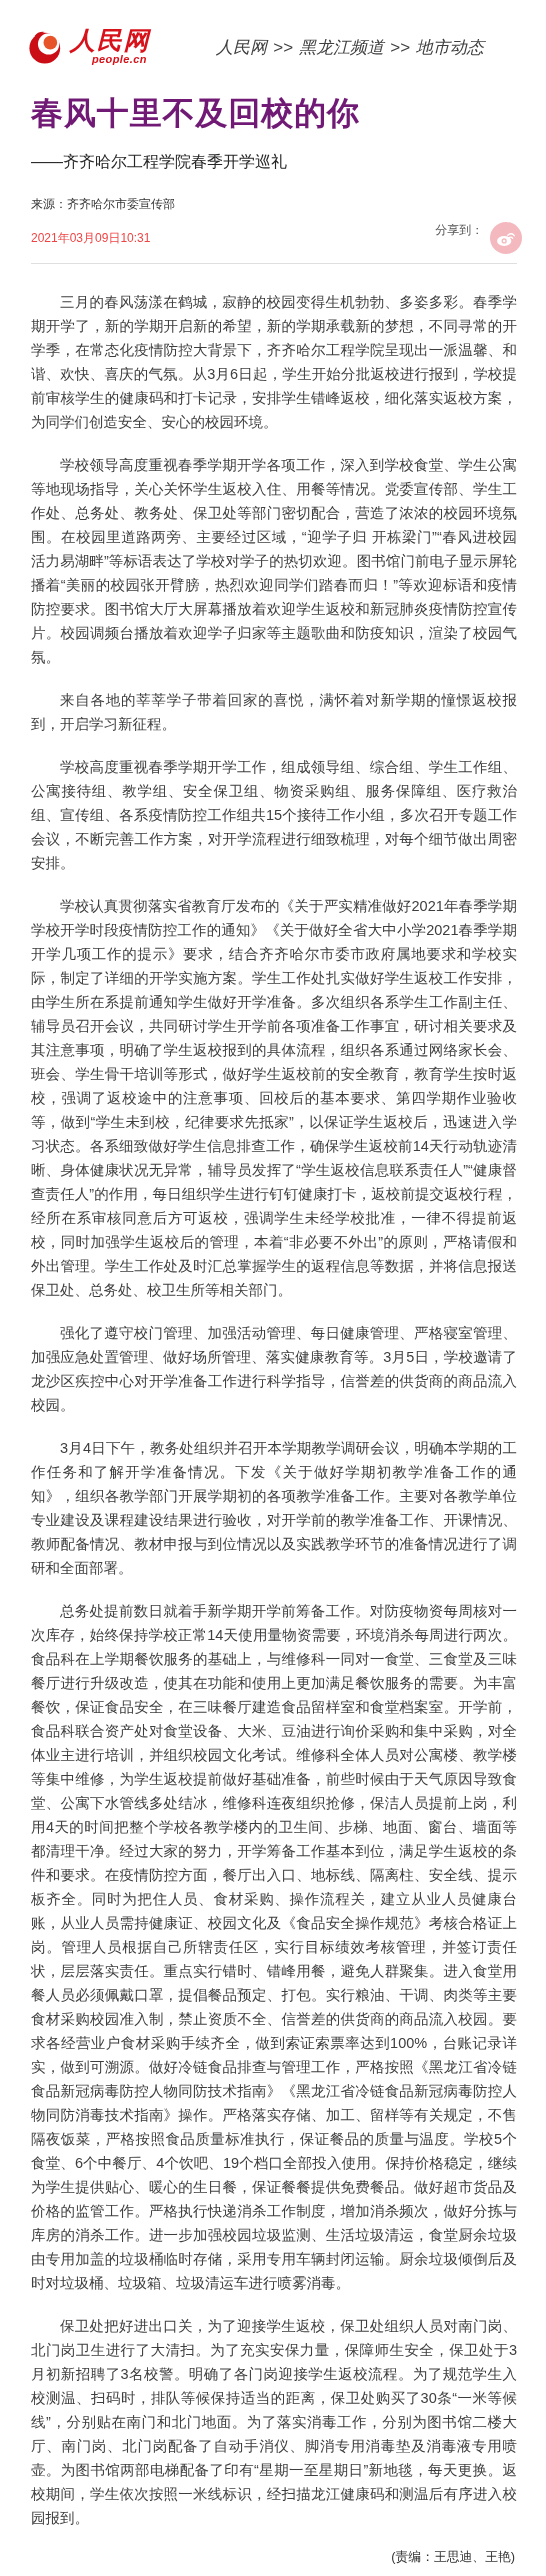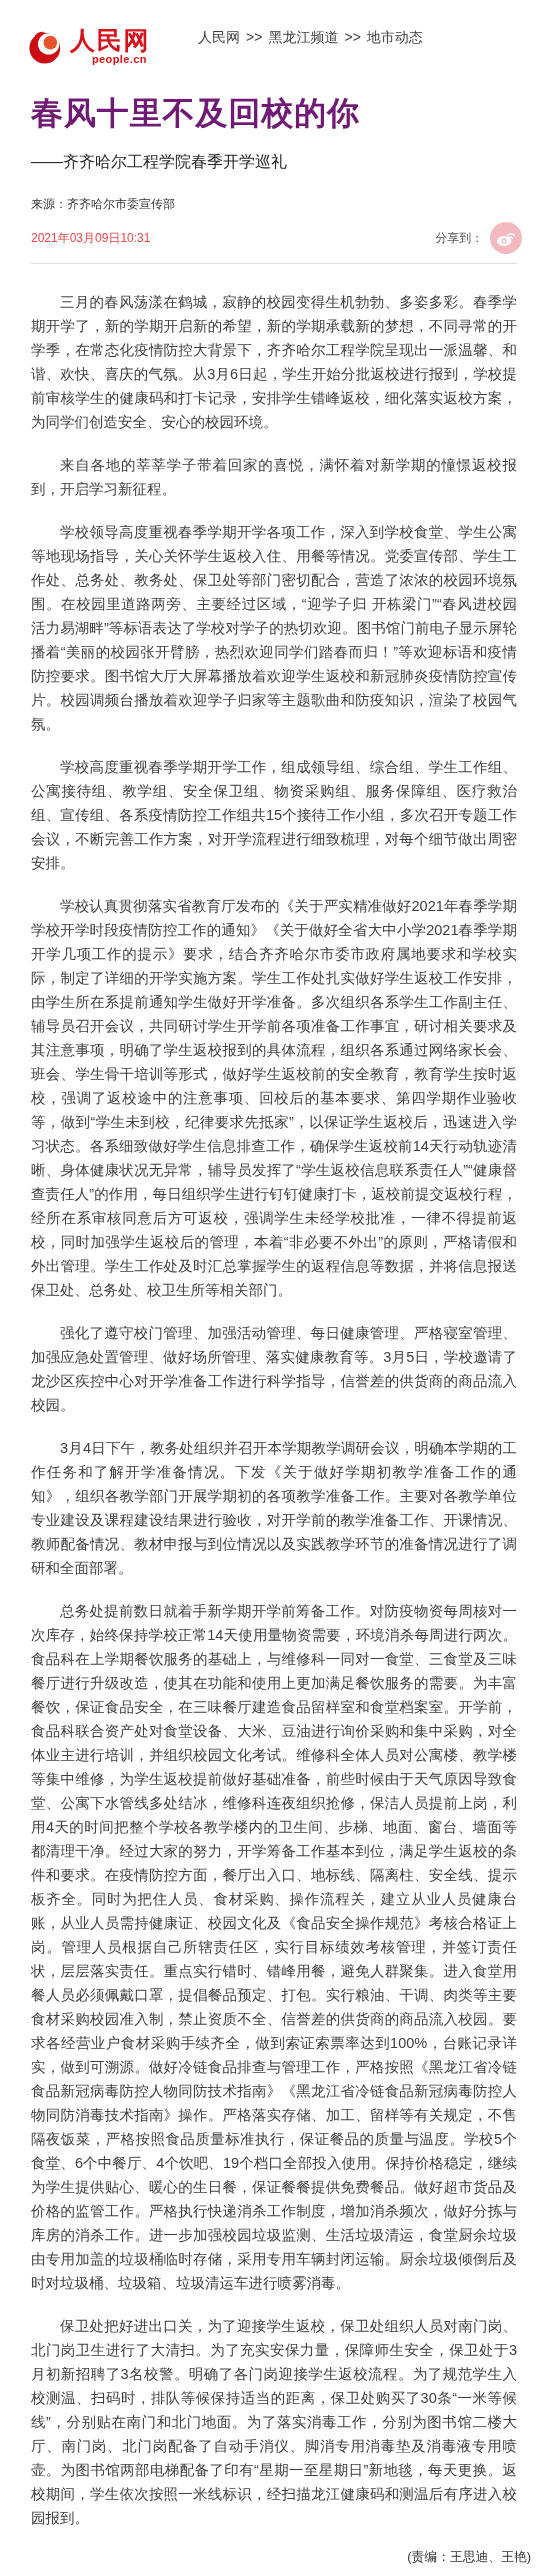--- a/index.html
+++ b/index.html
@@ -9,35 +9,36 @@
     background: #ffffff;
     position: relative;
     overflow: hidden;
     font-family: "Liberation Sans", "DejaVu Sans", sans-serif;
   }
 
   
   .site-header {
     padding: 25.6px 0 0 25.6px;
     display: flex;
-    align-items: flex-start;
+    align-items: center;
+    font-style: italic;
   }
   .logo { display: flex; align-items: center; text-decoration: none; cursor: pointer; }
   .logo-text { margin-left: 3.4px; line-height: 1; }
   .brand-cn {
     font-family: "Liberation Serif", "DejaVu Serif", serif;
     font-size: 25px; font-weight: 700; color: #d7121a; letter-spacing: 1.7px;
   }
   .brand-domain {
     font-size: 11px; font-weight: 700; color: #d7121a;
     letter-spacing: 0.4px; margin-top: 0.9px; padding-left: 22px;
   }
   .breadcrumb {
-    margin-left: 48px; margin-top: 3.4px;
-    font-size: 14px; color: #3f3f3f;
+    margin-left: 66px; margin-top: 3.4px;
+    font-size: 17px; color: #3f3f3f;
     white-space: nowrap;
   }
   .breadcrumb a { color: #3f3f3f; text-decoration: none; cursor: pointer; }
   .crumb-sep { margin: 0 6px; color: #3f3f3f; }
 
   
   .article { padding: 0 29px 0 31px; }
   .article-title {
     margin: 27px 0 0 0;
     font-size: 32px; line-height: 1.2; font-weight: 700;
@@ -47,21 +48,21 @@
     margin: 19.6px 0 0 0;
     font-size: 16px; line-height: 1.3; font-weight: 400;
     color: #262626;
   }
   .source-line { margin-top: 24px; font-size: 12px; color: #333333; }
   .meta-row {
     margin-top: 6.8px; height: 36px;
     display: flex; justify-content: space-between; align-items: center;
   }
   .publish-date { font-size: 12px; color: #ef4444; }
-  .share-box { display: flex; align-items: center; margin-right: -5.1px; }
+  .share-box { display: flex; align-items: flex-start; margin-right: -5.1px; }
   .share-label { font-size: 12px; color: #555555; margin-right: 6.8px; }
   .share-circle {
     width: 32px; height: 32px; border-radius: 50%;
     background: #f3b9be;
     display: flex; align-items: center; justify-content: center;
     cursor: pointer; flex: 0 0 auto;
   }
   .divider {
     border: none; border-top: 0.9px solid #dfdfdf;
     margin: 6.8px 0 0 0;
@@ -71,21 +72,21 @@
   .article-body p {
     margin: 12px 0 19px 0;
     font-size: 14.5px; line-height: 24px;
     color: #3e3e3e;
     text-align: justify;
     text-indent: 2em;
   }
 
   .editor-note {
     position: absolute;
-    right: 15px; bottom: 10.2px;
+    right: 31px; bottom: 10.2px;
     font-size: 12.8px; color: #333333;
   }
 </style>
 </head>
 <body>
 
 <header class="site-header">
   <a class="logo">
     <span style="display:flex;">
       <svg width="41" height="41" viewBox="0 0 48 48">
@@ -128,22 +129,22 @@
           </svg>
         </span>
       </span>
     </span>
   </div>
 
   <hr class="divider">
 
   <div class="article-body">
       <p>三月的春风荡漾在鹤城，寂静的校园变得生机勃勃、多姿多彩。春季学期开学了，新的学期开启新的希望，新的学期承载新的梦想，不同寻常的开学季，在常态化疫情防控大背景下，齐齐哈尔工程学院呈现出一派温馨、和谐、欢快、喜庆的气氛。从3月6日起，学生开始分批返校进行报到，学校提前审核学生的健康码和打卡记录，安排学生错峰返校，细化落实返校方案，为同学们创造安全、安心的校园环境。</p>
+      <p>学校领导高度重视春季学期开学各项工作，深入到学校食堂、学生公寓等地现场指导，关心关怀学生返校入住、用餐等情况。党委宣传部、学生工作处、总务处、教务处、保卫处等部门密切配合，营造了浓浓的校园环境氛围。在校园里道路两旁、主要经过区域，“迎学子归 开栋梁门”“春风进校园 活力易湖畔”等标语表达了学校对学子的热切欢迎。图书馆门前电子显示屏轮播着“美丽的校园张开臂膀，热烈欢迎同学们踏春而归！”等欢迎标语和疫情防控要求。图书馆大厅大屏幕播放着欢迎学生返校和新冠肺炎疫情防控宣传片。校园调频台播放着欢迎学子归家等主题歌曲和防疫知识，渲染了校园气氛。</p>
       <p>来自各地的莘莘学子带着回家的喜悦，满怀着对新学期的憧憬返校报到，开启学习新征程。</p>
-      <p>学校领导高度重视春季学期开学各项工作，深入到学校食堂、学生公寓等地现场指导，关心关怀学生返校入住、用餐等情况。党委宣传部、学生工作处、总务处、教务处、保卫处等部门密切配合，营造了浓浓的校园环境氛围。在校园里道路两旁、主要经过区域，“迎学子归 开栋梁门”“春风进校园 活力易湖畔”等标语表达了学校对学子的热切欢迎。图书馆门前电子显示屏轮播着“美丽的校园张开臂膀，热烈欢迎同学们踏春而归！”等欢迎标语和疫情防控要求。图书馆大厅大屏幕播放着欢迎学生返校和新冠肺炎疫情防控宣传片。校园调频台播放着欢迎学子归家等主题歌曲和防疫知识，渲染了校园气氛。</p>
       <p>学校高度重视春季学期开学工作，组成领导组、综合组、学生工作组、公寓接待组、教学组、安全保卫组、物资采购组、服务保障组、医疗救治组、宣传组、各系疫情防控工作组共15个接待工作小组，多次召开专题工作会议，不断完善工作方案，对开学流程进行细致梳理，对每个细节做出周密安排。</p>
       <p>学校认真贯彻落实省教育厅发布的《关于严实精准做好2021年春季学期学校开学时段疫情防控工作的通知》《关于做好全省大中小学2021春季学期开学几项工作的提示》要求，结合齐齐哈尔市委市政府属地要求和学校实际，制定了详细的开学实施方案。学生工作处扎实做好学生返校工作安排，由学生所在系提前通知学生做好开学准备。多次组织各系学生工作副主任、辅导员召开会议，共同研讨学生开学前各项准备工作事宜，研讨相关要求及其注意事项，明确了学生返校报到的具体流程，组织各系通过网络家长会、班会、学生骨干培训等形式，做好学生返校前的安全教育，教育学生按时返校，强调了返校途中的注意事项、回校后的基本要求、第四学期作业验收等，做到“学生未到校，纪律要求先抵家”，以保证学生返校后，迅速进入学习状态。各系细致做好学生信息排查工作，确保学生返校前14天行动轨迹清晰、身体健康状况无异常，辅导员发挥了“学生返校信息联系责任人”“健康督查责任人”的作用，每日组织学生进行钉钉健康打卡，返校前提交返校行程，经所在系审核同意后方可返校，强调学生未经学校批准，一律不得提前返校，同时加强学生返校后的管理，本着“非必要不外出”的原则，严格请假和外出管理。学生工作处及时汇总掌握学生的返程信息等数据，并将信息报送保卫处、总务处、校卫生所等相关部门。</p>
       <p>强化了遵守校门管理、加强活动管理、每日健康管理、严格寝室管理、加强应急处置管理、做好场所管理、落实健康教育等。3月5日，学校邀请了龙沙区疾控中心对开学准备工作进行科学指导，信誉差的供货商的商品流入校园。</p>
       <p>3月4日下午，教务处组织并召开本学期教学调研会议，明确本学期的工作任务和了解开学准备情况。下发《关于做好学期初教学准备工作的通知》，组织各教学部门开展学期初的各项教学准备工作。主要对各教学单位专业建设及课程建设结果进行验收，对开学前的教学准备工作、开课情况、教师配备情况、教材申报与到位情况以及实践教学环节的准备情况进行了调研和全面部署。</p>
       <p>总务处提前数日就着手新学期开学前筹备工作。对防疫物资每周核对一次库存，始终保持学校正常14天使用量物资需要，环境消杀每周进行两次。食品科在上学期餐饮服务的基础上，与维修科一同对一食堂、三食堂及三味餐厅进行升级改造，使其在功能和使用上更加满足餐饮服务的需要。为丰富餐饮，保证食品安全，在三味餐厅建造食品留样室和食堂档案室。开学前，食品科联合资产处对食堂设备、大米、豆油进行询价采购和集中采购，对全体业主进行培训，并组织校园文化考试。维修科全体人员对公寓楼、教学楼等集中维修，为学生返校提前做好基础准备，前些时候由于天气原因导致食堂、公寓下水管线多处结冰，维修科连夜组织抢修，保洁人员提前上岗，利用4天的时间把整个学校各教学楼内的卫生间、步梯、地面、窗台、墙面等都清理干净。经过大家的努力，开学筹备工作基本到位，满足学生返校的条件和要求。在疫情防控方面，餐厅出入口、地标线、隔离柱、安全线、提示板齐全。同时为把住人员、食材采购、操作流程关，建立从业人员健康台账，从业人员需持健康证、校园文化及《食品安全操作规范》考核合格证上岗。管理人员根据自己所辖责任区，实行目标绩效考核管理，并签订责任状，层层落实责任。重点实行错时、错峰用餐，避免人群聚集。进入食堂用餐人员必须佩戴口罩，提倡餐品预定、打包。实行粮油、干调、肉类等主要食材采购校园准入制，禁止资质不全、信誉差的供货商的商品流入校园。要求各经营业户食材采购手续齐全，做到索证索票率达到100%，台账记录详实，做到可溯源。做好冷链食品排查与管理工作，严格按照《黑龙江省冷链食品新冠病毒防控人物同防技术指南》《黑龙江省冷链食品新冠病毒防控人物同防消毒技术指南》操作。严格落实存储、加工、留样等有关规定，不售隔夜饭菜，严格按照食品质量标准执行，保证餐品的质量与温度。学校5个食堂、6个中餐厅、4个饮吧、19个档口全部投入使用。保持价格稳定，继续为学生提供贴心、暖心的生日餐，保证餐餐提供免费餐品。做好超市货品及价格的监管工作。严格执行快递消杀工作制度，增加消杀频次，做好分拣与库房的消杀工作。进一步加强校园垃圾监测、生活垃圾清运，食堂厨余垃圾由专用加盖的垃圾桶临时存储，采用专用车辆封闭运输。厨余垃圾倾倒后及时对垃圾桶、垃圾箱、垃圾清运车进行喷雾消毒。</p>
       <p>保卫处把好进出口关，为了迎接学生返校，保卫处组织人员对南门岗、北门岗卫生进行了大清扫。为了充实安保力量，保障师生安全，保卫处于3月初新招聘了3名校警。明确了各门岗迎接学生返校流程。为了规范学生入校测温、扫码时，排队等候保持适当的距离，保卫处购买了30条“一米等候线”，分别贴在南门和北门地面。为了落实消毒工作，分别为图书馆二楼大厅、南门岗、北门岗配备了自动手消仪、脚消专用消毒垫及消毒液专用喷壶。为图书馆两部电梯配备了印有“星期一至星期日”新地毯，每天更换。返校期间，学生依次按照一米线标识，经扫描龙江健康码和测温后有序进入校园报到。</p>
     </div>
 </div>
 
 <div class="editor-note">(责编：王思迪、王艳)</div>

